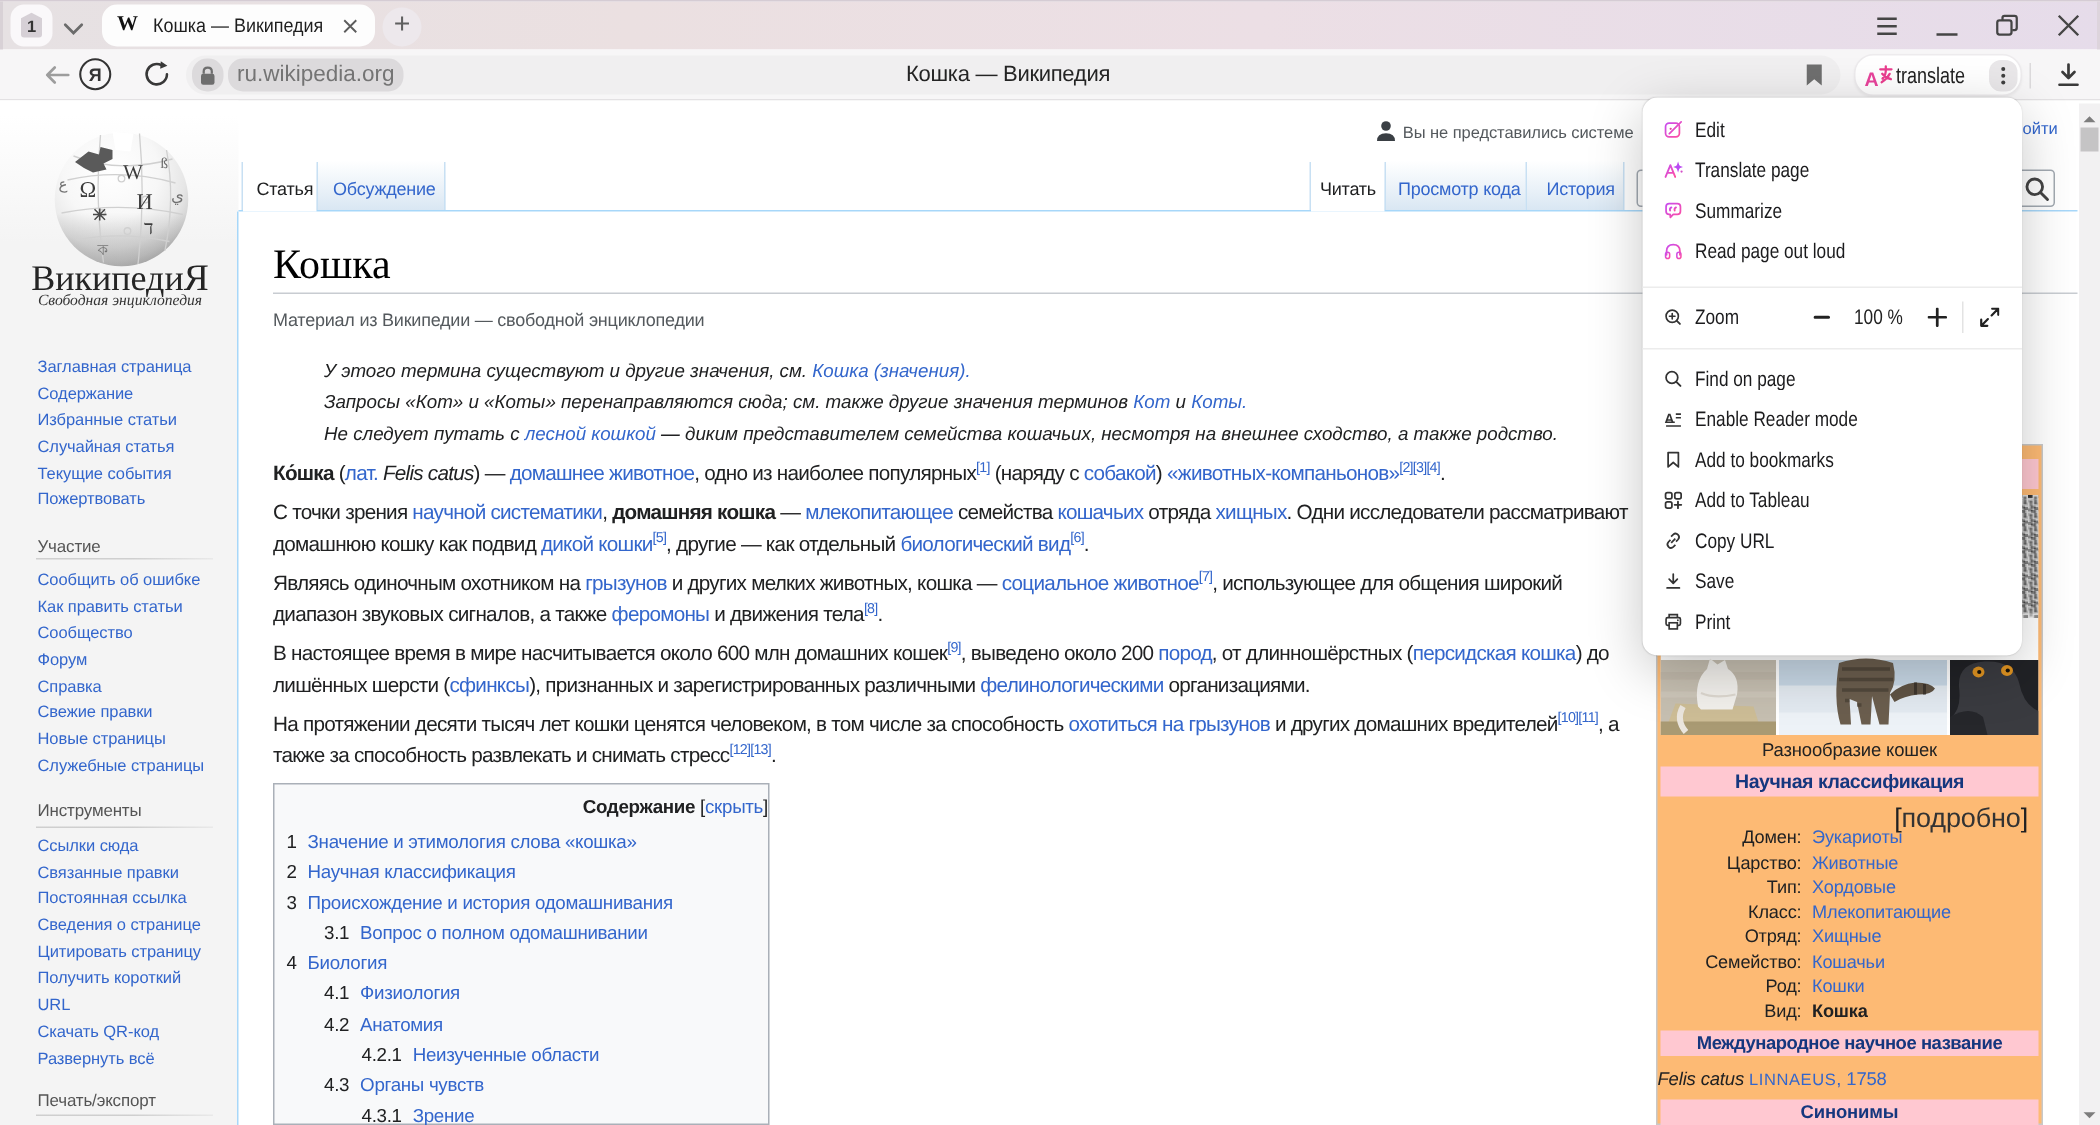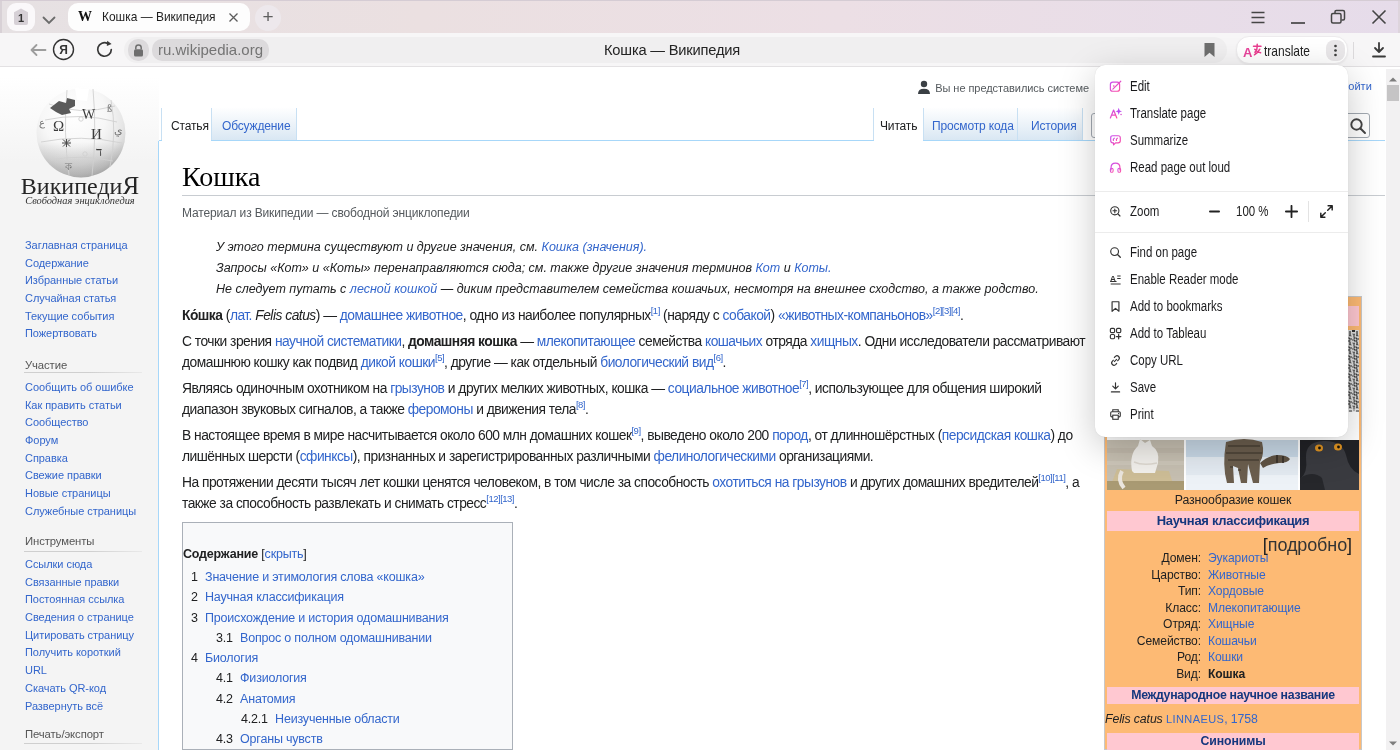--- a/index.html
+++ b/index.html
@@ -46,21 +46,21 @@
 .nav{position:absolute;left:25px;font-size:11px;letter-spacing:-0.05px;line-height:17.7px;color:#36c}
 .nav div{height:17.7px}
 .blue{color:#36c;text-decoration:none}
 sup{font-size:9.5px;color:#36c;line-height:0}
 #h1{position:absolute;left:182px;top:94px;font-family:"Liberation Serif",serif;font-size:28px;color:#000}
 #h1line{position:absolute;left:182px;top:128px;width:1203px;height:1px;background:#c8ccd1}
 #subtitle{position:absolute;left:182px;top:139px;font-size:12px;letter-spacing:-0.15px;color:#54595d}
 .hat{position:absolute;left:216px;font-size:12.5px;font-style:italic;color:#202122;line-height:21px}
 .para{position:absolute;left:182px;font-size:13.8px;letter-spacing:-0.5px;color:#202122;line-height:21px}
 #toc{position:absolute;left:182px;top:455px;width:331px;height:228px;background:#f8f9fa;border:1px solid #aab0b8;font-size:12.5px;letter-spacing:-0.2px}
-#toc .t{text-align:left;margin-top:24px;font-size:12.5px;color:#202122}
+#toc .t{text-align:right;margin-top:8px;font-size:12.5px;color:#202122}
 #toc ul{list-style:none;margin-top:6px;color:#202122}
 #toc li{line-height:20.3px;white-space:nowrap}
 #toc .l1{padding-left:8px}
 #toc .l2{padding-left:33px}
 #toc .l3{padding-left:58px}
 #toc .n{color:#202122;padding-right:4px}
 
 #taxo{position:absolute;left:1104px;top:229px;width:258px;height:454px;background:#fdba74;border:1px solid #c8c8c8;font-size:12.3px;letter-spacing:-0.1px}
 .pinkbar{position:absolute;left:2px;width:252px;background:#ffc8d1;text-align:center;font-weight:bold;color:#1c3366}
 .taxorow{position:absolute;left:0;width:100%;font-size:12.1px}

